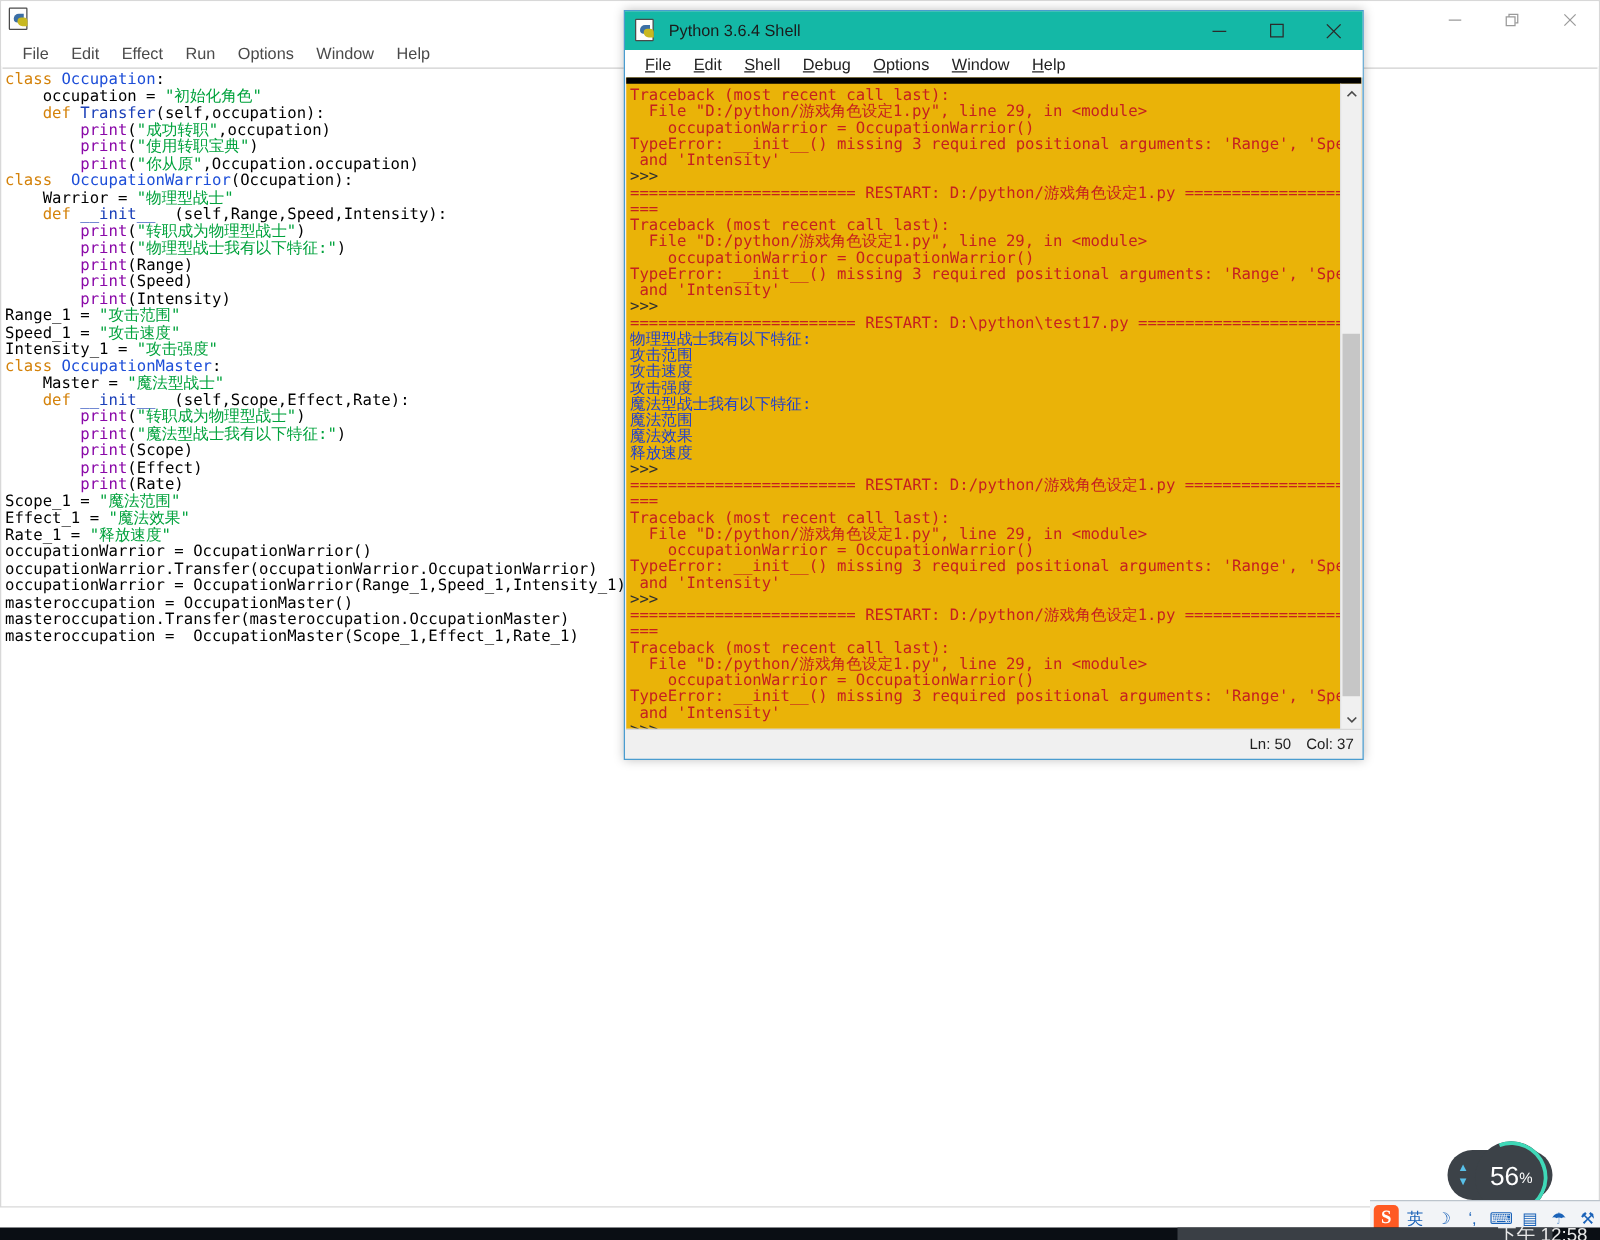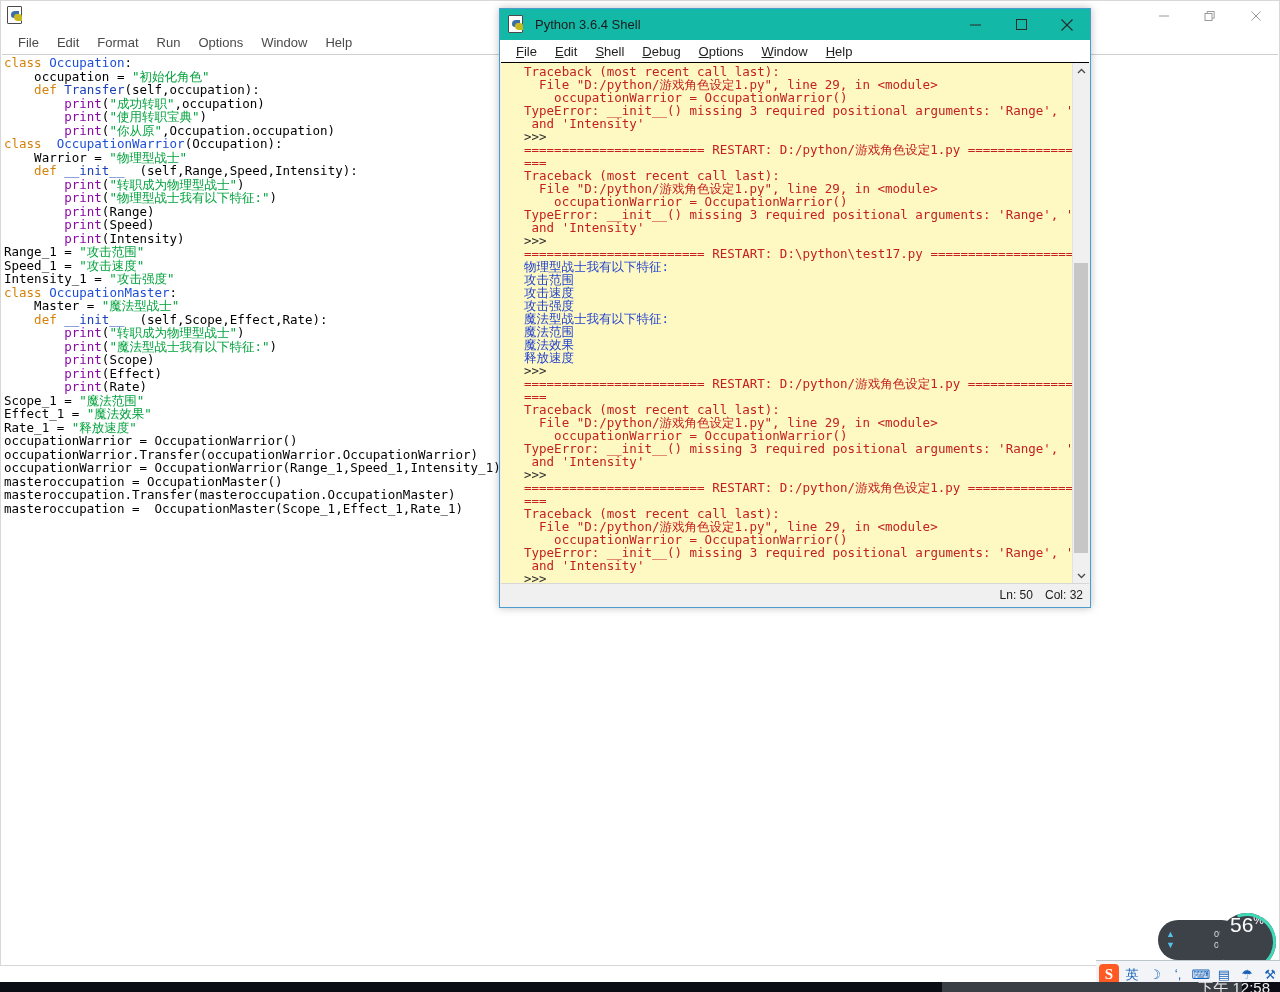--- a/index.html
+++ b/index.html
@@ -100,23 +100,22 @@
   #shell-menubar{
     height:22px;display:flex;align-items:center;padding-left:7px;
     background:#ffffff;font-size:13px;color:#222;
     font-family:"Liberation Sans","DejaVu Sans",sans-serif;
   }
   #shell-menubar .mi{padding:1px 9px;white-space:nowrap;}
   #shell-menubar .mi u{text-decoration:underline;}
 
   #shell-body{
     position:absolute;left:1px;top:53px;right:1px;bottom:23px;
-    background:#fef9c3;border-top:1px solid #000000;
+    background:#eab308;border-top:5px solid #000000;
     display:flex;
-    padding-left:20px;
   }
   #shell-text{
     flex:1 1 auto;overflow:hidden;padding:2px 0 0 3px;
     font-family:"DejaVu Sans Mono","Liberation Mono",monospace;
     font-size:12.5px;line-height:13px;white-space:pre;
     color:#000000;
   }
   .err{color:#c52020;}
   .out{color:#1f3fd0;}
   .prompt{color:#303030;}
@@ -148,23 +147,23 @@
     position:absolute;left:1158px;top:920px;width:84px;height:40px;
     background:#3c4248;border-radius:20px;color:#ffffff;
     display:flex;flex-direction:column;justify-content:center;
     padding-left:8px;box-sizing:border-box;
     font-size:9px;font-family:"Liberation Sans",sans-serif;
   }
   .nsrow{display:flex;align-items:center;line-height:11px;}
   .nsarrow{color:#58c0e8;font-size:9px;width:11px;display:inline-block;}
   .nsval{color:#d9dee2;margin-left:37px;}
   #battery-widget{
-    position:absolute;left:1218px;top:913px;width:58px;height:58px;
+    position:absolute;left:1180px;top:913px;width:58px;height:58px;
     border-radius:50%;background:#3c4248;
-    display:flex;justify-content:center;
+    display:flex;align-items:center;justify-content:center;
     color:#ffffff;font-size:21px;font-family:"Liberation Sans",sans-serif;
   }
   #battery-ring{
     position:absolute;left:0;top:0;width:58px;height:58px;border-radius:50%;
     border:3px solid transparent;border-top-color:#3fd9b8;border-right-color:#3fd9b8;
     transform:rotate(25deg);box-sizing:border-box;
   }
   #battery-pct{font-size:12px;}
 
   
@@ -221,21 +220,21 @@
             <line x1="1.5" y1="1.5" x2="10.5" y2="10.5" stroke="#9a9a9a" stroke-width="1"></line>
             <line x1="10.5" y1="1.5" x2="1.5" y2="10.5" stroke="#9a9a9a" stroke-width="1"></line>
           </svg>
         </div>
       </div>
     </div>
 
     <div id="editor-menubar">
         <div class="mi">File</div>
         <div class="mi">Edit</div>
-        <div class="mi">Format</div>
+        <div class="mi">Effect</div>
         <div class="mi">Run</div>
         <div class="mi">Options</div>
         <div class="mi">Window</div>
         <div class="mi">Help</div>
       </div>
 
     <div id="editor-code">
       <div class="codearea" id="editor-codearea"><div><span class="k">class</span><span> </span><span class="cls">Occupation</span><span>:</span></div><div><span>    occupation = </span><span class="str">"初始化角色"</span></div><div><span>    </span><span class="k">def</span><span> </span><span class="df">Transfer</span><span>(self,occupation):</span></div><div><span>        </span><span class="bi">print</span><span>(</span><span class="str">"成功转职"</span><span>,occupation)</span></div><div><span>        </span><span class="bi">print</span><span>(</span><span class="str">"使用转职宝典"</span><span>)</span></div><div><span>        </span><span class="bi">print</span><span>(</span><span class="str">"你从原"</span><span>,Occupation.occupation)</span></div><div><span class="k">class</span><span>  </span><span class="cls">OccupationWarrior</span><span>(Occupation):</span></div><div><span>    Warrior = </span><span class="str">"物理型战士"</span></div><div><span>    </span><span class="k">def</span><span> </span><span class="df">__init__</span><span>  (self,Range,Speed,Intensity):</span></div><div><span>        </span><span class="bi">print</span><span>(</span><span class="str">"转职成为物理型战士"</span><span>)</span></div><div><span>        </span><span class="bi">print</span><span>(</span><span class="str">"物理型战士我有以下特征:"</span><span>)</span></div><div><span>        </span><span class="bi">print</span><span>(Range)</span></div><div><span>        </span><span class="bi">print</span><span>(Speed)</span></div><div><span>        </span><span class="bi">print</span><span>(Intensity)</span></div><div><span>Range_1 = </span><span class="str">"攻击范围"</span></div><div><span>Speed_1 = </span><span class="str">"攻击速度"</span></div><div><span>Intensity_1 = </span><span class="str">"攻击强度"</span></div><div><span class="k">class</span><span> </span><span class="cls">OccupationMaster</span><span>:</span></div><div><span>    Master = </span><span class="str">"魔法型战士"</span></div><div><span>    </span><span class="k">def</span><span> </span><span class="df">__init__</span><span>  (self,Scope,Effect,Rate):</span></div><div><span>        </span><span class="bi">print</span><span>(</span><span class="str">"转职成为物理型战士"</span><span>)</span></div><div><span>        </span><span class="bi">print</span><span>(</span><span class="str">"魔法型战士我有以下特征:"</span><span>)</span></div><div><span>        </span><span class="bi">print</span><span>(Scope)</span></div><div><span>        </span><span class="bi">print</span><span>(Effect)</span></div><div><span>        </span><span class="bi">print</span><span>(Rate)</span></div><div><span>Scope_1 = </span><span class="str">"魔法范围"</span></div><div><span>Effect_1 = </span><span class="str">"魔法效果"</span></div><div><span>Rate_1 = </span><span class="str">"释放速度"</span></div><div><span>occupationWarrior = OccupationWarrior()</span></div><div><span>occupationWarrior.Transfer(occupationWarrior.OccupationWarrior)</span></div><div><span>occupationWarrior = OccupationWarrior(Range_1,Speed_1,Intensity_1)</span></div><div><span>masteroccupation = OccupationMaster()</span></div><div><span>masteroccupation.Transfer(masteroccupation.OccupationMaster)</span></div><div><span>masteroccupation =  OccupationMaster(Scope_1,Effect_1,Rate_1)</span></div></div>
     </div>
   </div>
@@ -289,21 +288,21 @@
         <div class="sbarrow" id="sb-down">
           <svg width="9" height="7" viewBox="0 0 9 7">
               <polyline points="1,2 4.5,5.5 8,2" fill="none" stroke="#4a4a4a" stroke-width="1.3"></polyline>
             </svg>
         </div>
       </div>
     </div>
 
     <div id="shell-status">
       <span>Ln: 50</span>
-      <span>Col: 32</span>
+      <span>Col: 37</span>
     </div>
   </div>
 
   <div id="netspeed-widget">
     <div class="nsrow">
       <span class="nsarrow">▲</span>
       <span class="nsval">0K/s</span>
     </div>
     <div class="nsrow">
       <span class="nsarrow">▼</span>

